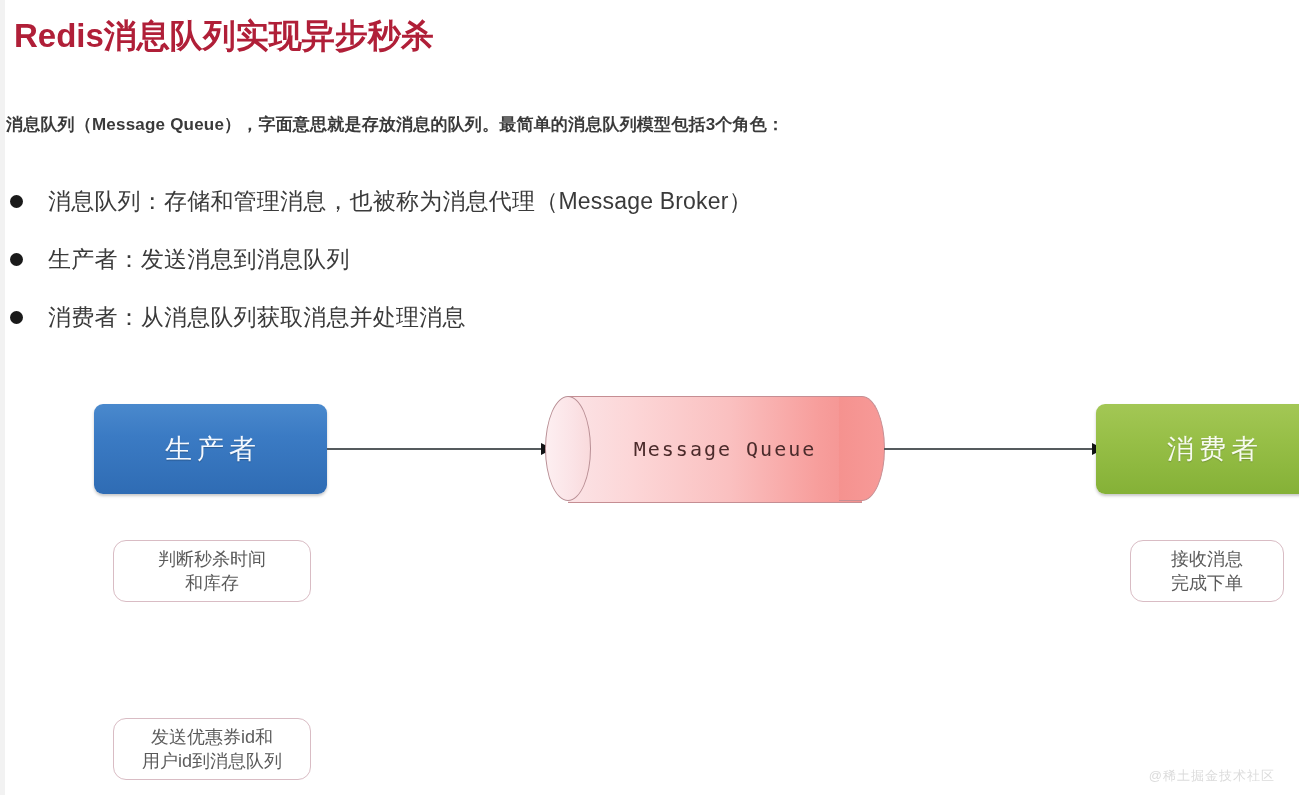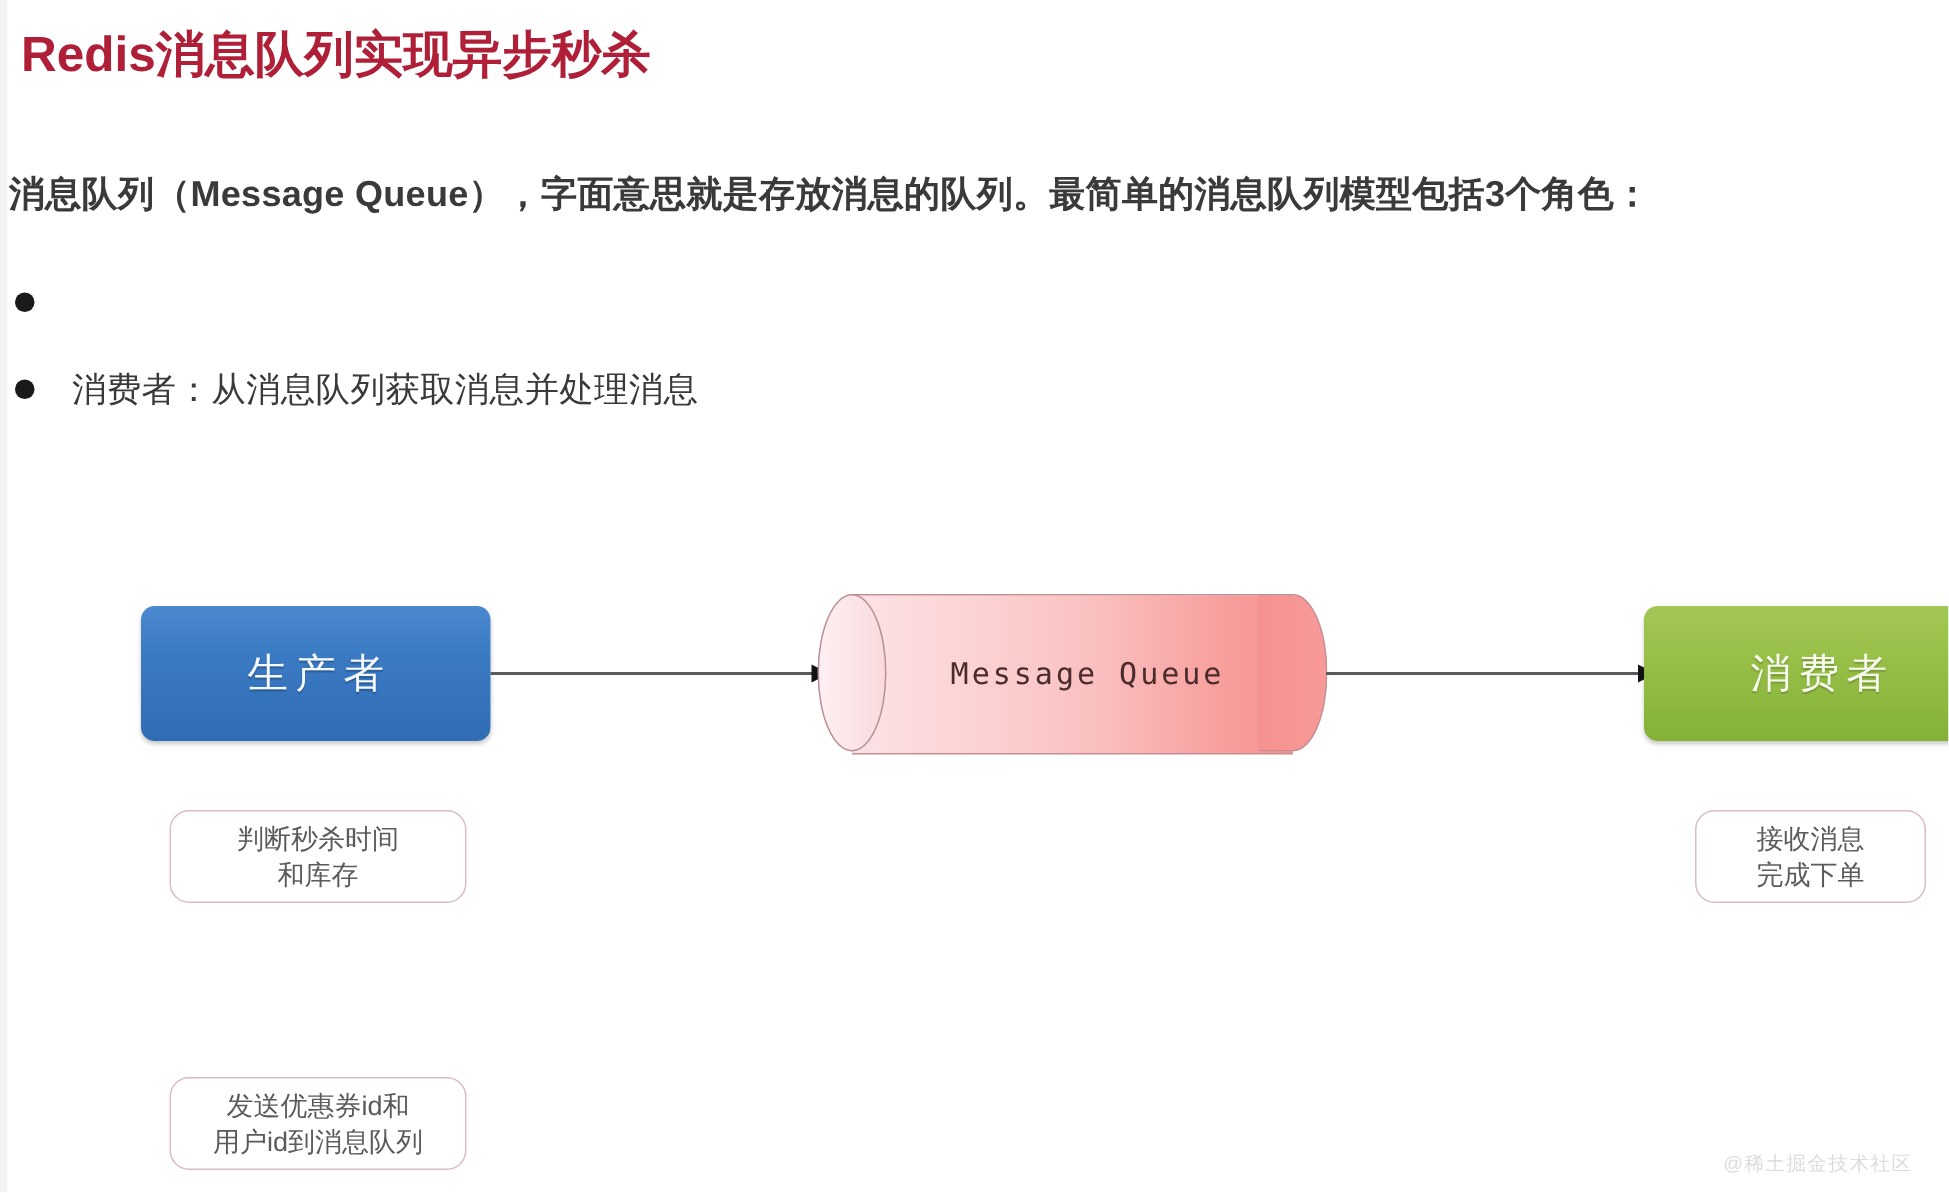--- a/index.html
+++ b/index.html
@@ -35,21 +35,21 @@
     color: #b01f38;
     letter-spacing: 0px;
     white-space: nowrap;
   }
 
   
   .lead-paragraph {
     position: absolute;
     left: 6px;
     top: 113px;
-    font-size: 24px;
+    font-size: 17px;
     font-weight: bold;
     color: #3a3a3a;
     white-space: nowrap;
     letter-spacing: 0.2px;
   }
 
   
   .bullet-list {
     position: absolute;
     left: 6px;
@@ -257,20 +257,25 @@
 
   <div class="edge-strip-left"></div>
 
   <div class="slide-title">Redis消息队列实现异步秒杀</div>
 
   <div class="lead-paragraph">消息队列（Message Queue），字面意思就是存放消息的队列。最简单的消息队列模型包括3个角色：</div>
 
   <div class="bullet-list">
     <div class="bullet-row">
       <span class="bullet-dot"></span>
+      <span class="bullet-text">消息队列：存储和管理消息，也被称为消息代理（Message Broker）</span>
+    </div>
+    <div class="bullet-row">
+      <span class="bullet-dot"></span>
+      <span class="bullet-text">生产者：发送消息到消息队列</span>
     </div>
     <div class="bullet-row">
       <span class="bullet-dot"></span>
       <span class="bullet-text">消费者：从消息队列获取消息并处理消息</span>
     </div>
   </div>
 
   <div class="diagram">
 
     <div class="node-producer">

